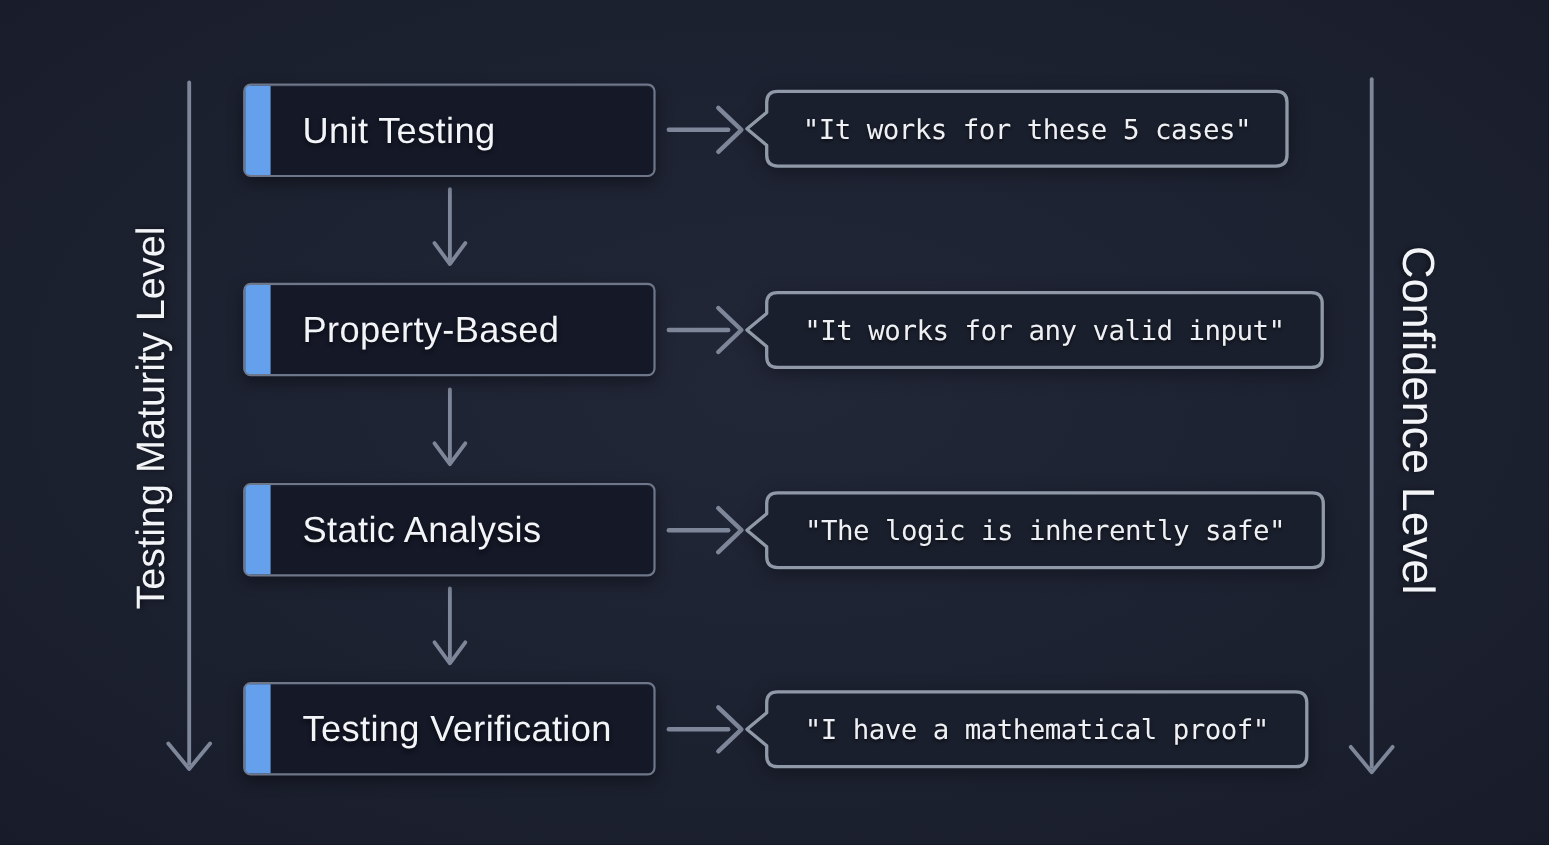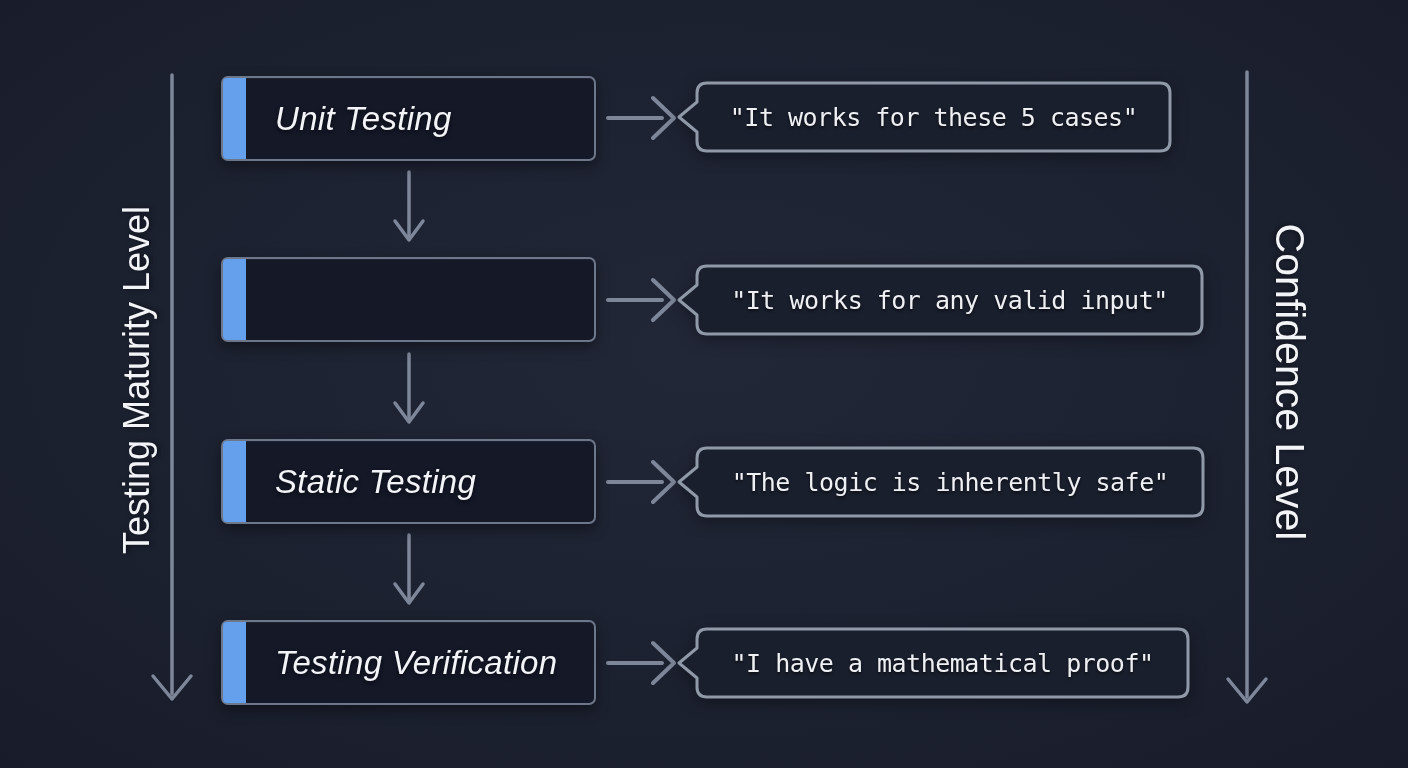--- a/index.html
+++ b/index.html
@@ -28,21 +28,20 @@
     background:var(--accent,#64a0ec);
     border-radius:4px 0 0 4px;
   }
   .stage-label{
     position:absolute;left:52px;right:10px;top:0;bottom:0;
     display:flex;align-items:center;
     color:var(--text,#f2f4f7);
     font-size:33px;font-weight:400;letter-spacing:.3px;
     text-shadow:0 2px 4px rgba(0,0,0,.55);
     white-space:nowrap;
-    font-style:italic;
   }
 
   
   .bubble{position:absolute;}
   .bubble svg{display:block;filter:drop-shadow(0 4px 8px rgba(0,0,0,.35));}
   .bubble path{fill:var(--bubble-fill,#1a1f2d);stroke:var(--bubble-border,#9099a8);stroke-width:3;stroke-linejoin:round;}
   .quote-text{
     position:absolute;top:0;height:72px;left:20px;
     display:flex;align-items:center;justify-content:center;
     color:#eef0f4;
@@ -116,24 +115,25 @@
 
   <div class="axis-label left">Testing Maturity Level</div>
   <div class="axis-label right">Confidence Level</div>
 
   <div class="stage-box" style="top:76px">
     <div class="accent-bar"></div>
     <div class="stage-label">Unit Testing</div>
   </div>
   <div class="stage-box" style="top:257px">
     <div class="accent-bar"></div>
+    <div class="stage-label">Property-Based</div>
   </div>
   <div class="stage-box" style="top:439px">
     <div class="accent-bar"></div>
-    <div class="stage-label">Static Testing</div>
+    <div class="stage-label">Static Analysis</div>
   </div>
   <div class="stage-box" style="top:620px">
     <div class="accent-bar"></div>
     <div class="stage-label">Testing Verification</div>
   </div>
 
   <div class="bubble" style="left:677px;top:81px">
     <svg width="495" height="72">
         <path d="M 30,2 L 483,2 Q 493,2 493,12 L 493,60 Q 493,70 483,70 L 30,70 Q 20,70 20,60 L 20,51 L 2,36 L 20,21 L 20,12 Q 20,2 30,2 Z"></path>
       </svg>

